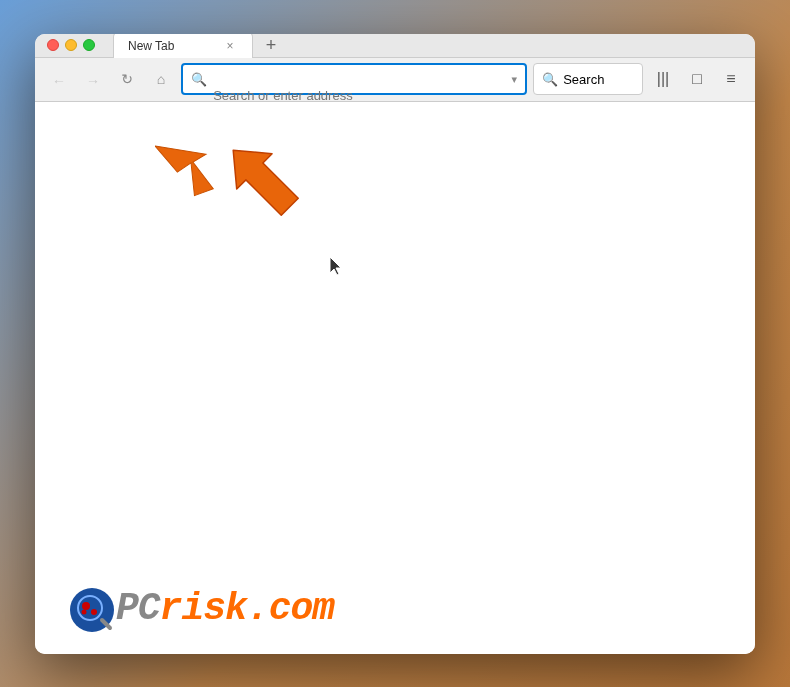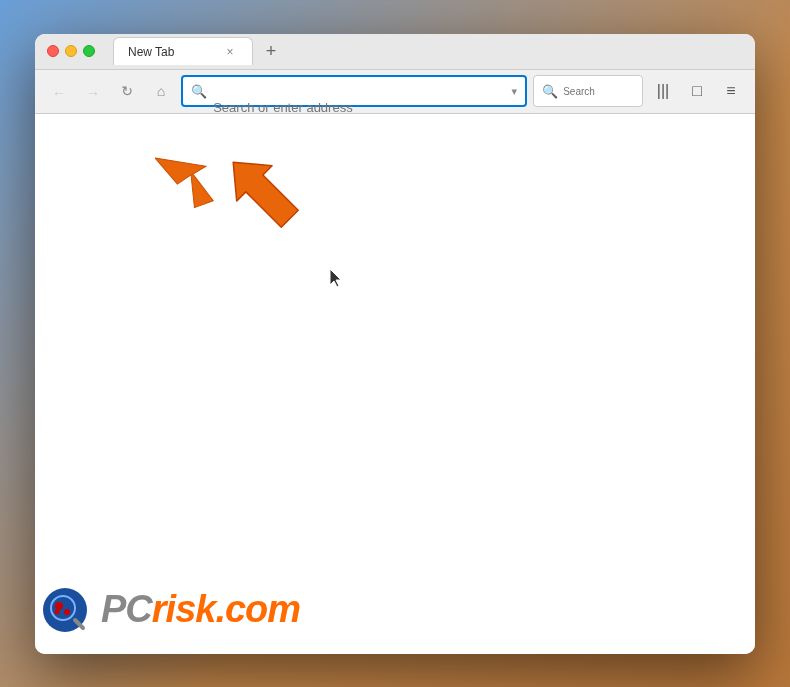--- a/index.html
+++ b/index.html
@@ -20,21 +20,21 @@
       box-shadow: 0 20px 60px rgba(0,0,0,0.5);
       overflow: hidden;
       display: flex;
       flex-direction: column;
       background: #fff;
     }
 
     
     .title-bar {
       background: #e8e8e8;
-      height: 36px;
+      height: 24px;
       display: flex;
       align-items: center;
       padding: 0 12px;
       gap: 8px;
       border-bottom: 1px solid #ccc;
       flex-shrink: 0;
     }
 
     .traffic-lights {
       display: flex;
@@ -174,22 +174,22 @@
       gap: 5px;
       min-width: 110px;
     }
 
     .search-box-icon {
       color: #888;
       font-size: 13px;
     }
 
     .search-box-text {
-      font-size: 10px;
-      color: #737373;
+      font-size: 13px;
+      color: #000000;
     }
 
     .nav-extra-icons {
       display: flex;
       gap: 6px;
       align-items: center;
     }
 
     .nav-icon-btn {
       width: 28px;
@@ -227,24 +227,24 @@
       height: 18px;
       font-size: 16px;
       color: #333;
       pointer-events: none;
     }
 
     
     .watermark {
       position: absolute;
       bottom: 20px;
-      left: 4px;
-      display: flex;
-      align-items: center;
-      gap: 12px;
+      left: 31px;
+      display: flex;
+      align-items: center;
+      font-family: Liberation Mono, monospace;
     }
 
     .pcrisk-logo-icon {
       width: 50px;
       height: 50px;
       position: relative;
     }
 
     .pcrisk-logo-text {
       font-size: 38px;

